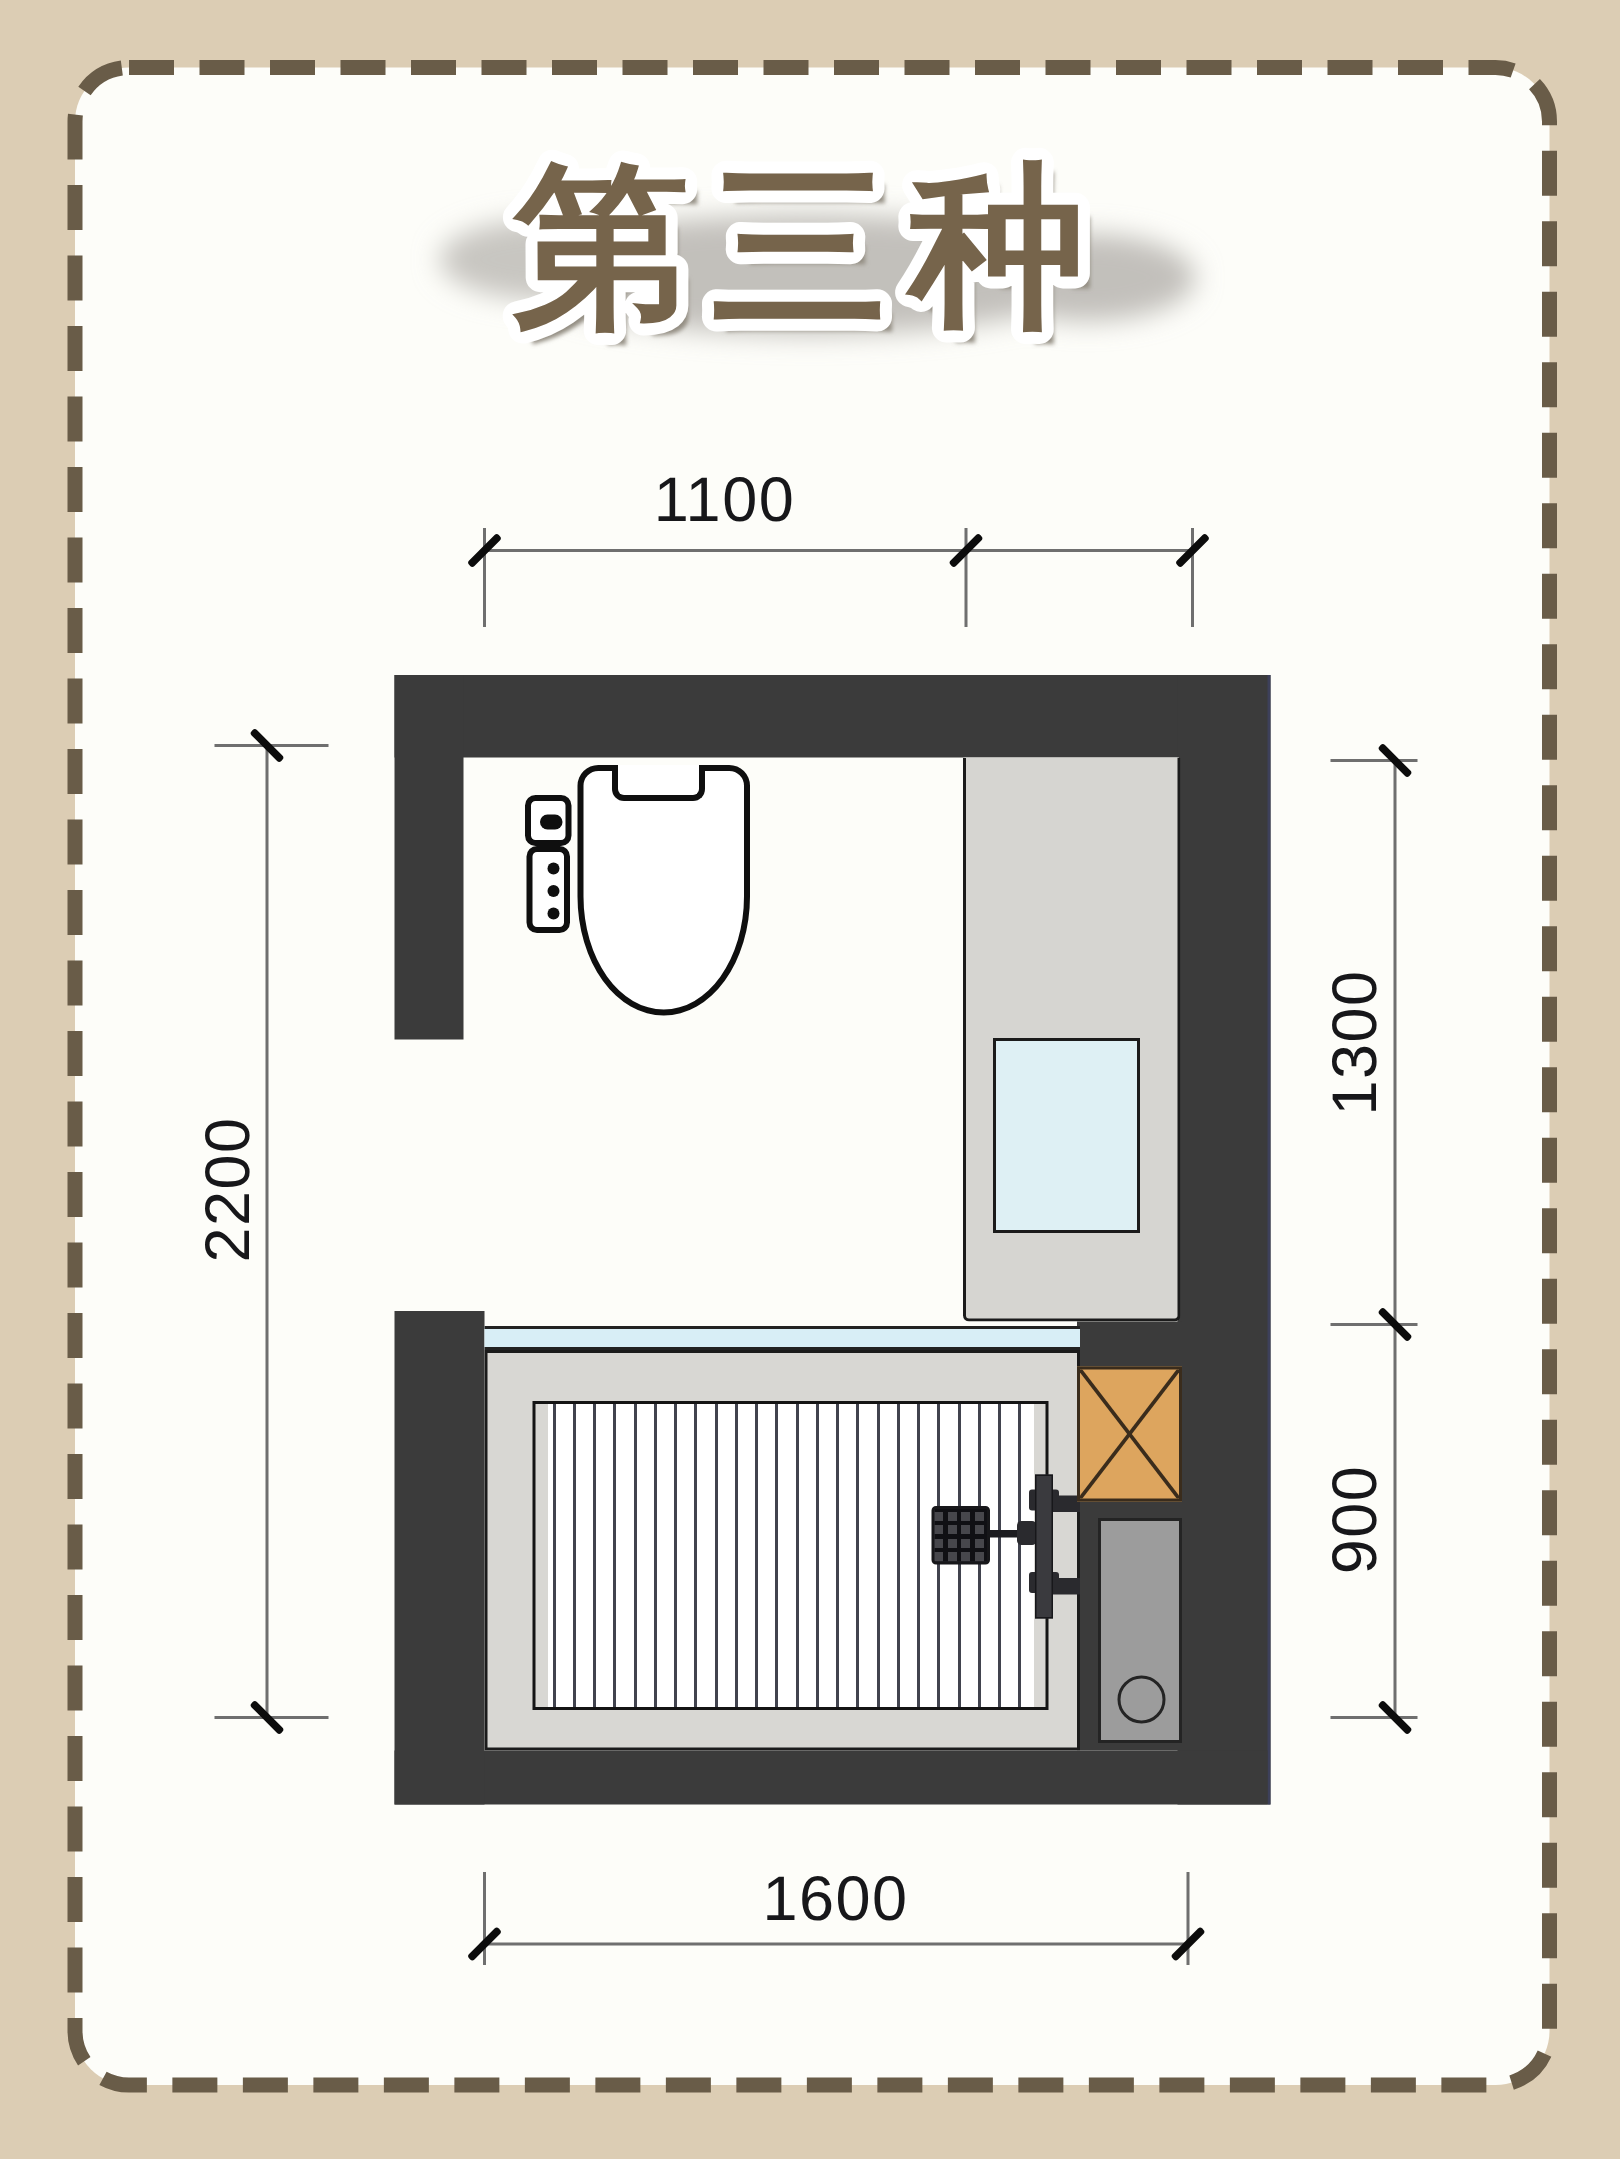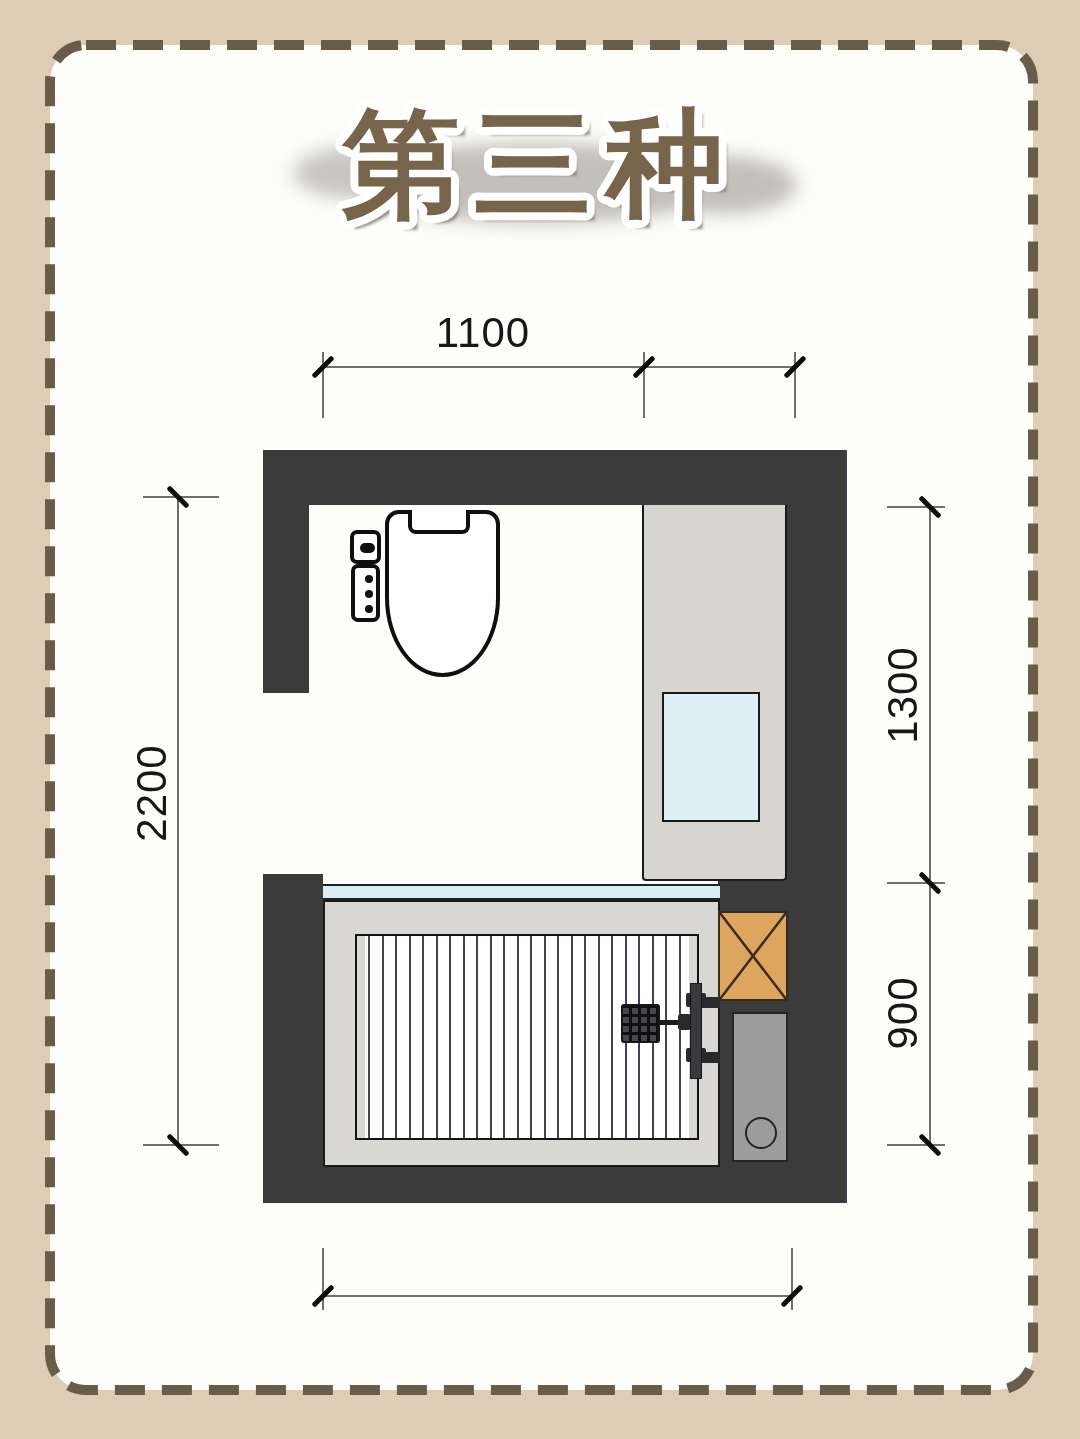--- a/index.html
+++ b/index.html
@@ -137,15 +137,16 @@
     <i class="tick v" style="left:930px;top:883px;"></i>
     <i class="tick v" style="left:930px;top:1145px;"></i>
     <div class="dimlabel rot" style="left:823px;top:673px;">1300</div>
     <div class="dimlabel rot" style="left:823px;top:991px;">900</div>
 
     <div class="dimline" style="left:323px;top:1295px;width:469px;height:2px;"></div>
     <div class="dimline" style="left:322px;top:1248px;width:2px;height:62px;"></div>
     <div class="dimline" style="left:791px;top:1248px;width:2px;height:62px;"></div>
     <i class="tick h" style="left:323px;top:1296px;"></i>
     <i class="tick h" style="left:792px;top:1296px;"></i>
+    <div class="dimlabel" style="left:457px;top:1244px;">1600</div>
 
   </div>
 </div>
 
 </body></html>

